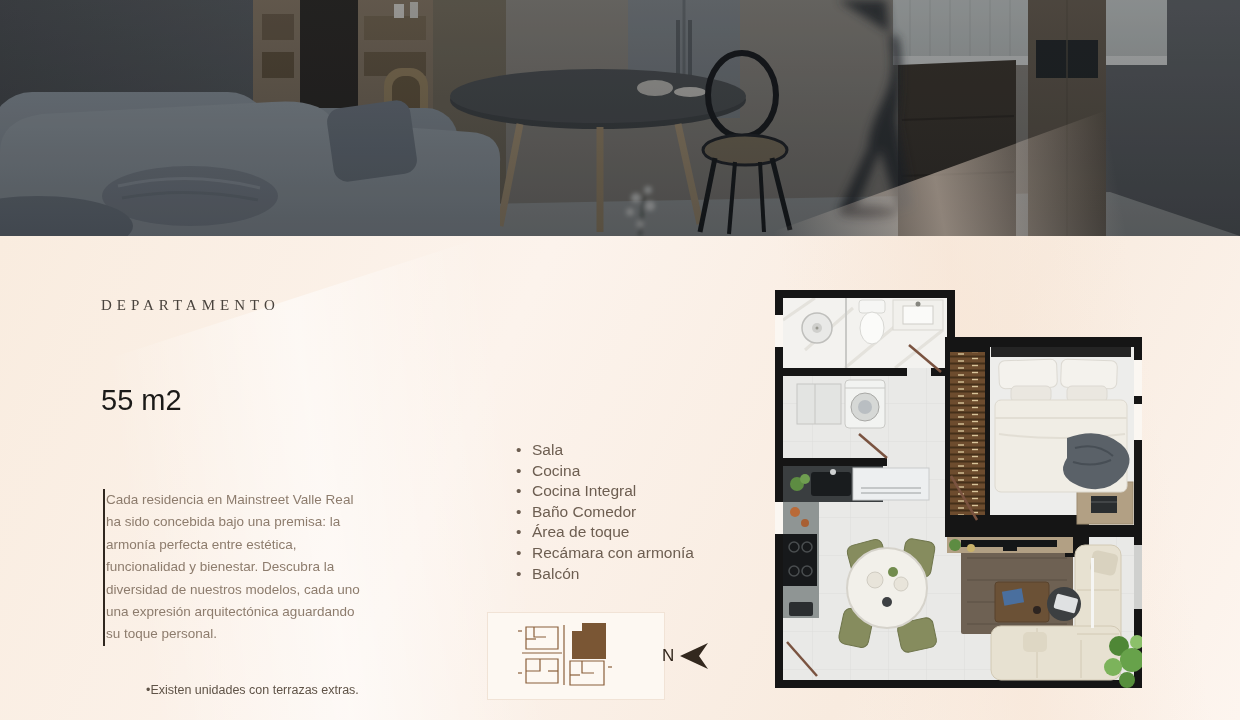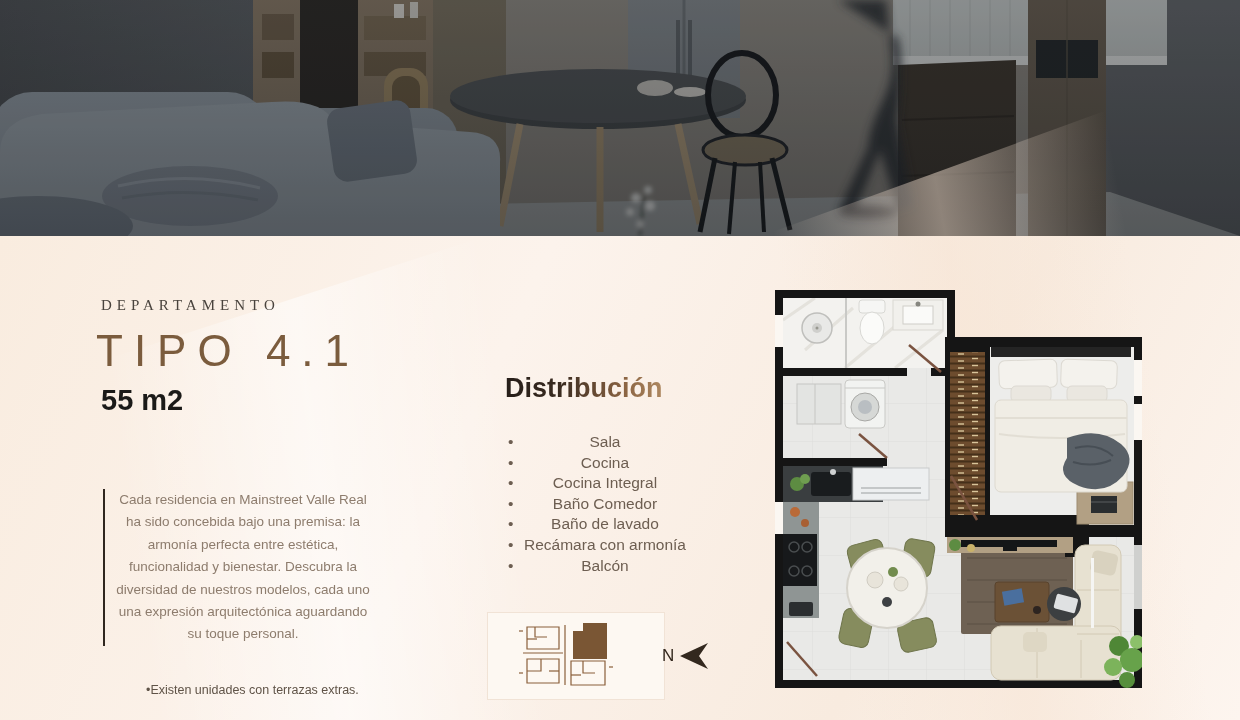--- a/index.html
+++ b/index.html
@@ -1,47 +1,47 @@
 <!DOCTYPE html>
 <html><head>
 <meta charset="utf-8">
 <style>
   html,body{margin:0;padding:0;}
   body{font-family:"Liberation Sans", sans-serif; background:#fbf1e9;}
-  .page{position:relative;width:1240px;height:720px;overflow:hidden;background:#fbf1e9;text-align:center;}
+  .page{position:relative;width:1240px;height:720px;overflow:hidden;background:#fbf1e9;}
 
   
   .deco-base{position:absolute;left:0;top:236px;width:1240px;height:484px;
     background:linear-gradient(115deg,#f9ecdf 0%,#fcf3ec 38%,#f8ebdf 72%,#fdf5ef 100%);}
   .deco-streak1{position:absolute;left:-120px;top:300px;width:900px;height:520px;
     background:linear-gradient(100deg,rgba(255,255,255,0) 30%,rgba(255,255,255,.55) 50%,rgba(255,255,255,0) 70%);
     transform:rotate(-18deg);}
   .deco-streak2{position:absolute;left:520px;top:180px;width:900px;height:620px;
     background:linear-gradient(100deg,rgba(246,227,210,0) 35%,rgba(246,227,210,.5) 52%,rgba(246,227,210,0) 70%);
     transform:rotate(-20deg);}
 
   
   .banner{position:absolute;left:0;top:0;width:1240px;height:236px;overflow:hidden;background:#54575a;}
   .banner svg{display:block;}
 
   
   .eyebrow{position:absolute;left:101px;top:297px;font-family:"Liberation Serif", serif;
     font-size:15px;letter-spacing:5px;color:#49433d;}
   .unit-title{position:absolute;left:96px;top:326px;font-size:44px;font-weight:500;
     letter-spacing:11px;color:#7b5c3d;}
-  .unit-area{position:absolute;left:101px;top:384px;font-size:29px;font-weight:700;color:#1b1a18;}
+  .unit-area{position:absolute;left:101px;top:384px;font-size:29px;font-weight:400;color:#1b1a18;}
   .desc{position:absolute;left:103px;top:489px;width:262px;border-left:2px solid #30271f;
-    padding-left:7px;font-size:13.5px;line-height:1.66;color:#8d7c6d;}
+    padding-left:1px;font-size:13.5px;line-height:1.66;color:#8d7c6d;}
   .footnote{position:absolute;left:105px;top:683px;font-size:12.5px;color:#5f5347;margin-left:41px;}
 
   
   .dist-title{position:absolute;left:505px;top:373px;font-size:27px;font-weight:700;
     background:linear-gradient(90deg,#261e19 0%,#3a2b20 35%,#8a6342 75%,#ae8860 100%);
     -webkit-background-clip:text;background-clip:text;color:transparent;}
-  .dist-list{position:absolute;left:508px;top:432px;margin:0;padding:0;list-style:none;}
+  .dist-list{position:absolute;left:508px;top:432px;margin:8px;padding:0;list-style:none;}
   .dist-list li{font-size:15.5px;color:#6d5e51;line-height:20.6px;padding-left:16px;position:relative;}
   .dist-list li::before{content:"•";position:absolute;left:0;color:#6d5e51;}
 
   
   .keycard{position:absolute;left:487px;top:612px;width:176px;height:86px;background:#fdf8f2;
     border:1px solid #f1e3d6;}
   .compass{position:absolute;left:662px;top:641px;display:flex;align-items:center;gap:2px;}
   .compass .n{font-size:17px;color:#33281e;font-weight:400;}
 
   
@@ -168,32 +168,30 @@
       <rect x="0" y="0" width="1240" height="236" fill="url(#vign)"></rect>
       <rect x="0" y="0" width="1240" height="236" fill="#11141a" opacity=".18"></rect>
     </svg>
   </div>
 
   <div class="deco-base"></div>
   <div class="deco-streak1"></div>
   <div class="deco-streak2"></div>
 
   <div class="eyebrow">DEPARTAMENTO</div>
-  <div class="unit-title">TIPO 4.1</div>
   <div class="unit-area">55 m2</div>
   <div class="desc">Cada residencia en Mainstreet Valle Real ha sido concebida bajo una premisa: la armonía perfecta entre estética, funcionalidad y bienestar. Descubra la diversidad de nuestros modelos, cada uno una expresión arquitectónica aguardando su toque personal.</div>
   <div class="footnote">•Existen unidades con terrazas extras.</div>
 
-  <div class="dist-title">Distribución</div>
   <ul class="dist-list">
     <li>Sala</li>
     <li>Cocina</li>
     <li>Cocina Integral</li>
     <li>Baño Comedor</li>
-    <li>Baño de lavado</li>
+    <li>Área de toque</li>
     <li>Recámara con armonía</li>
     <li>Balcón</li>
   </ul>
 
   <div class="keycard">
     <svg width="174" height="84" viewBox="0 0 174 84">
       <g stroke="#8a5f3a" stroke-width="1.2" fill="none">
         <path d="M38,14 h32 v22 h-32 z"></path>
           <path d="M46,14 v10 h12"></path>
           <path d="M38,26 h10"></path>

